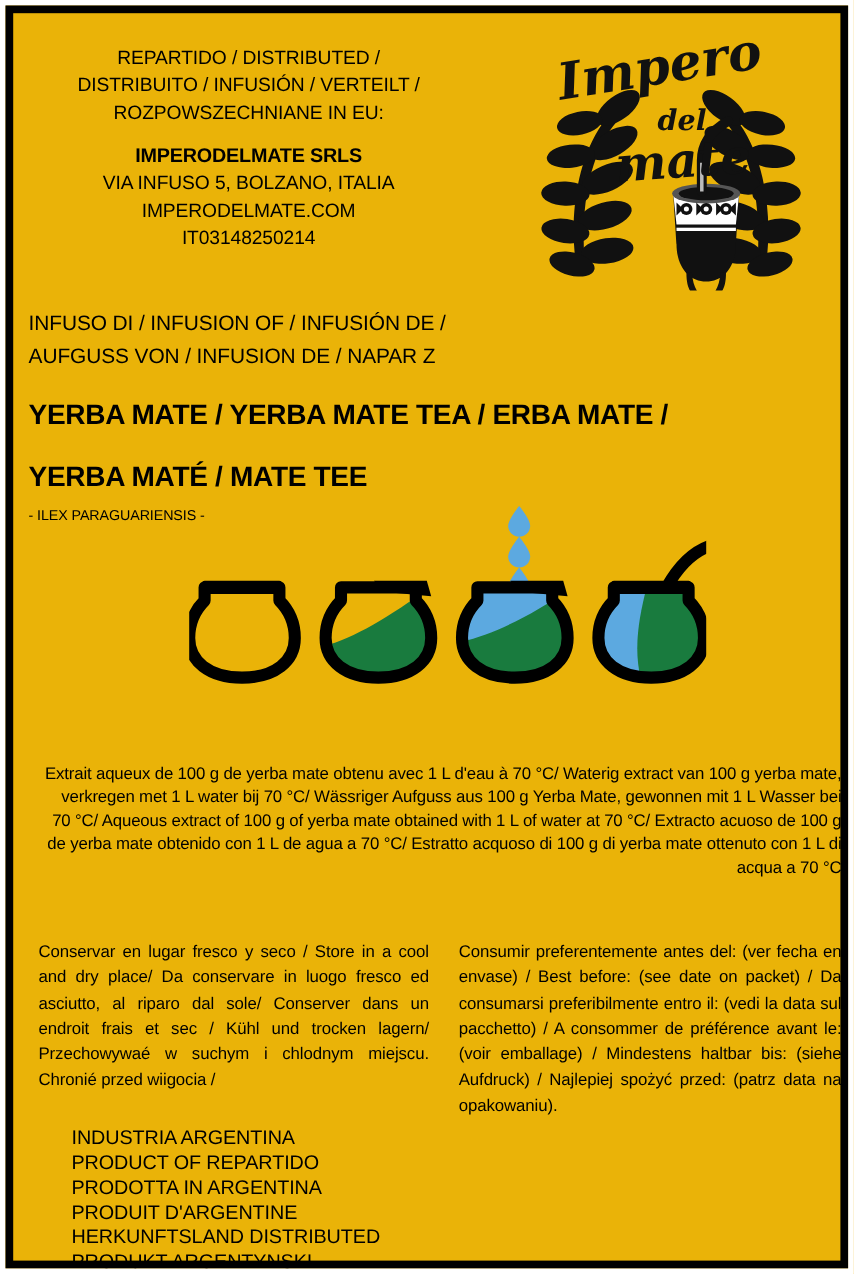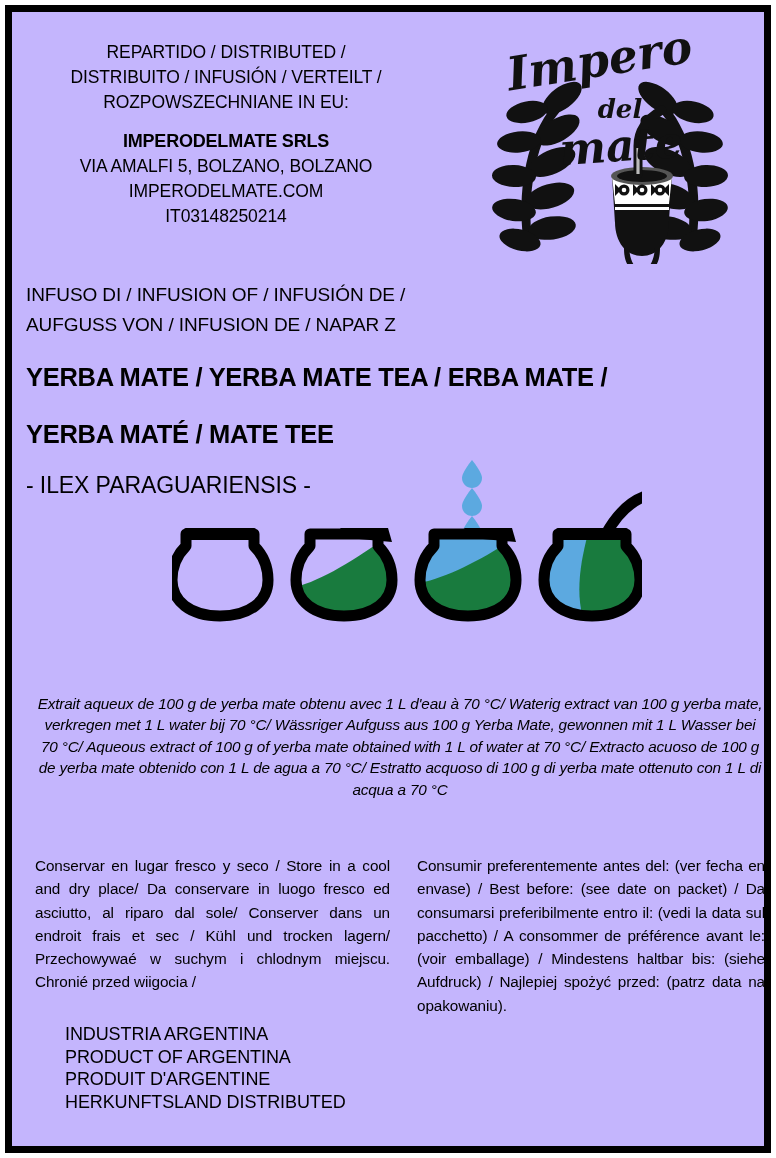--- a/index.html
+++ b/index.html
@@ -17,21 +17,21 @@
 
   
   #label {
     position: absolute;
     left: 5px;
     top: 5px;
     width: 766px;
     height: 1148px;
     box-sizing: border-box;
     border: 7px solid #000000;
-    background: #c4b5fd;
+    background: #eab308;
   }
   #label-inner {
     position: relative;
     width: 100%;
     height: 100%;
   }
 
   
   .distributor {
     position: absolute;
@@ -74,47 +74,46 @@
     letter-spacing: -0.1px;
   }
   .product-name {
     font-size: 25.5px;
     font-weight: bold;
     line-height: 39px;
     letter-spacing: -0.3px;
     margin-top: 18px;
   }
   .botanical {
-    font-size: 23px;
+    font-size: 13px;
     line-height: 30px;
     letter-spacing: -0.1px;
-    margin-top: 16px;
+    margin-top: 0;
   }
 
   
   .prep-steps {
     position: absolute;
     left: 160px;
     top: 446px;
     width: 470px;
     height: 170px;
   }
   .prep-steps svg { display: block; }
 
   
   .extract {
     position: absolute;
     left: 23px;
     top: 681px;
     width: 730px;
     font-size: 15.3px;
     line-height: 21.4px;
-    text-align: center;
+    text-align: right;
     letter-spacing: -0.15px;
-    font-style: italic;
   }
 
   
   .col-storage {
     position: absolute;
     left: 23px;
     top: 842px;
     width: 355px;
     font-size: 15.3px;
     line-height: 23.3px;
@@ -159,21 +158,21 @@
 
 <div id="label">
 <div id="label-inner">
 
   <div class="distributor">
     <div>REPARTIDO / DISTRIBUTED /</div>
     <div>DISTRIBUITO / INFUSIÓN / VERTEILT /</div>
     <div>ROZPOWSZECHNIANE IN EU:</div>
     <div class="gap"></div>
     <div class="company">IMPERODELMATE SRLS</div>
-    <div>VIA AMALFI 5, BOLZANO, BOLZANO</div>
+    <div>VIA INFUSO 5, BOLZANO, ITALIA</div>
     <div>IMPERODELMATE.COM</div>
     <div>IT03148250214</div>
   </div>
 
   <div class="logo-wrap">
     <svg width="316" height="238" viewBox="0 0 316 238" xmlns="http://www.w3.org/2000/svg">
       <g fill="#111111">
 
         <g>
           <path d="M72 218 C66 178 70 128 92 92 C100 79 112 68 124 61 L128 68 C116 76 106 86 99 98 C80 130 76 178 80 217 Z"></path>
@@ -306,20 +305,22 @@
     </svg>
   </div>
 
   <div class="extract">Extrait aqueux de 100 g de yerba mate obtenu avec 1 L d'eau à 70 °C/ Waterig extract van 100 g yerba mate, verkregen met 1 L water bij 70 °C/ Wässriger Aufguss aus 100 g Yerba Mate, gewonnen mit 1 L Wasser bei 70 °C/ Aqueous extract of 100 g of yerba mate obtained with 1 L of water at 70 °C/ Extracto acuoso de 100 g de yerba mate obtenido con 1 L de agua a 70 °C/ Estratto acquoso di 100 g di yerba mate ottenuto con 1 L di acqua a 70 °C</div>
 
   <div class="col-storage">Conservar en lugar fresco y seco / Store in a cool and dry place/ Da conservare in luogo fresco ed asciutto, al riparo dal sole/ Conserver dans un endroit frais et sec / Kühl und trocken lagern/ Przechowywaé w suchym i chlodnym miejscu. Chronié przed wiigocia /</div>
   <div class="col-bestbefore">Consumir preferentemente antes del: (ver fecha en envase) / Best before: (see date on packet) / Da consumarsi preferibilmente entro il: (vedi la data sul pacchetto) / A consommer de préférence avant le: (voir emballage) / Mindestens haltbar bis: (siehe Aufdruck) / Najlepiej spożyć przed: (patrz data na opakowaniu).</div>
 
   <div class="origin">
     <div>INDUSTRIA ARGENTINA</div>
-    <div>PRODUCT OF ARGENTINA</div>
+    <div>PRODUCT OF REPARTIDO</div>
+    <div>PRODOTTA IN ARGENTINA</div>
     <div>PRODUIT D'ARGENTINE</div>
     <div>HERKUNFTSLAND DISTRIBUTED</div>
+    <div>PRODUKT ARGENTYNSKI</div>
   </div>
 
 
 </div>
 </div>
 
 </body></html>

